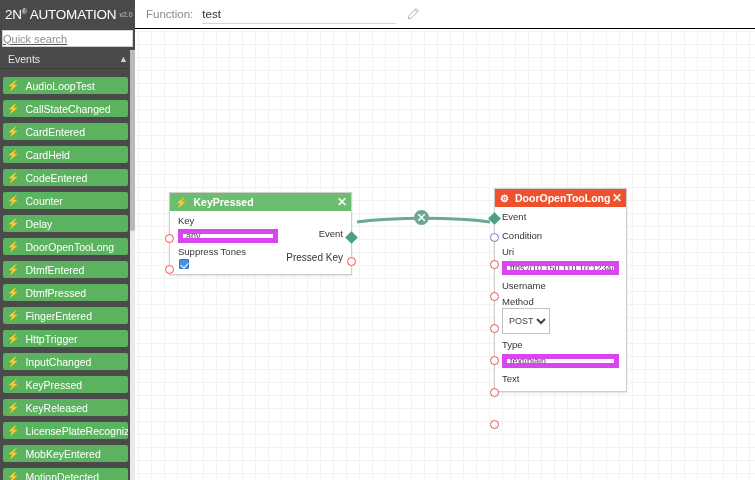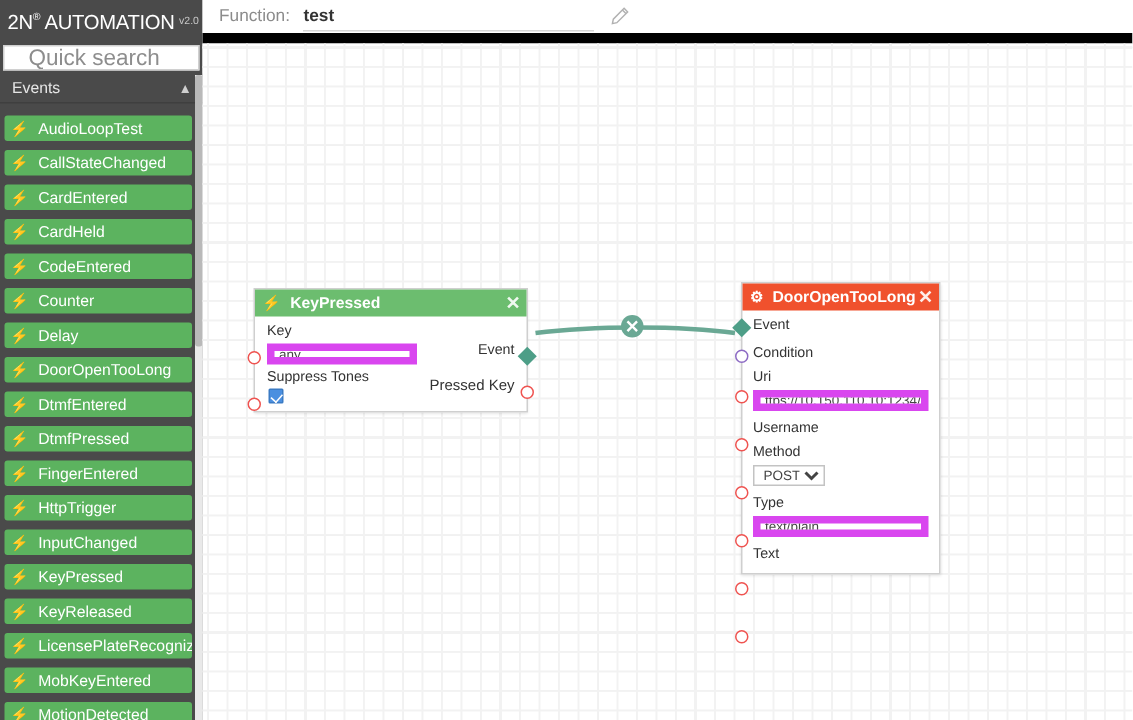--- a/index.html
+++ b/index.html
@@ -22,23 +22,24 @@
   #brand .brand-main { font-size: 13.5px; letter-spacing: -0.2px; white-space: nowrap; }
   #brand .brand-main sup { font-size: 7px; vertical-align: super; }
   #brand .brand-ver { font-size: 7px; color: #c9c9c9; margin-left: 3px; padding-bottom: 0px; }
 
   #search-wrap {
     position: relative; margin: 1px 2px 2px 2px; height: 17px;
     background: #ffffff; border: 1px solid #d0d0d0;
     display: flex; align-items: center;
   }
   #search-input {
-    border: 0; outline: 0; flex: 1; height: 15px; font-size: 15px;
-    color: #555; padding-left: 16px; font-family: "Liberation Sans", sans-serif;
+    border: 0; outline: 0; flex: 1; height: 15px; font-size: 11px;
+    color: #555; padding-left: 0; font-family: "Liberation Sans", sans-serif;
     background: transparent;
+    text-decoration: underline;
   }
   #search-input::placeholder { color: #8d8d8d; }
 
   #events-header {
     height: 20px; display: flex; align-items: center; justify-content: space-between;
     padding: 0 7px 0 8px; color: #e6e6e6; font-size: 10.5px; background: #4a4a4a;
     border-bottom: 1px solid #3f3f3f;
   }
   #events-header .chev { font-size: 9px; color: #cfcfcf; }
 
@@ -61,30 +62,30 @@
   }
   #sb-thumb {
     position: absolute; left: 130px; top: 50px; width: 5px; height: 181px;
     background: #b9b9b9; border-radius: 2px;
   }
 
   
   #topbar {
     position: absolute; left: 135px; top: 0; right: 0; height: 29px;
     background: #ffffff; display: flex; align-items: center;
-    border-bottom: 7px solid #000000;
+    border-bottom: 1px solid #000000;
   }
   #fn-label { font-size: 11.5px; color: #8b8b8b; margin-left: 11px; }
   #fn-field {
     margin-left: 9px; width: 194px; border-bottom: 1px solid #d6d6d6;
     height: 19px; display: flex; align-items: center;
   }
   #fn-value {
     border: 0; outline: 0; width: 100%; font-size: 11.5px; color: #333;
-    font-weight: bold; background: transparent;
+    font-weight: normal; background: transparent;
     font-family: "Liberation Sans", sans-serif;
   }
   #fn-edit { margin-left: 10px; width: 14px; height: 14px; cursor: pointer; opacity: .6; }
 
   
   #canvas {
     position: absolute; left: 135px; top: 29px; right: 0; bottom: 0;
     background-color: #ffffff;
     background-image:
       linear-gradient(to right, #f2f2f2 1px, transparent 1px),
@@ -154,21 +155,21 @@
   #sh-body { padding: 3px 7px 7px 7px; }
   .sh-row { position: relative; }
   .pw-wrap { position: relative; }
   .pw-eye {
     position: absolute; right: 1px; top: 2px; width: 15px; height: 12px;
     background: #e9e9e9; border: 1px solid #bdbdbd;
     display: flex; align-items: center; justify-content: center; cursor: pointer;
   }
   .pw-eye svg { width: 9px; height: 7px; }
   #sh-method-sel {
-    width: 48px; height: 14px; font-size: 9px; color: #444; margin-top: 1px;
+    width: 48px; height: 26px; font-size: 9px; color: #444; margin-top: 1px;
     border: 1px solid #c3c3c3; background: #fff;
     font-family: "Liberation Sans", sans-serif; padding-left: 2px;
   }
   #sh-text-input {
     border: 1.5px solid #5a93d6; background: #fff; color: #222;
   }
   #sh-text-sel {
     position: absolute; left: 4px; top: 2px; font-size: 9px;
     background: #b7d2ee; color: #1a1a1a; padding: 0 0px; line-height: 11px;
   }

